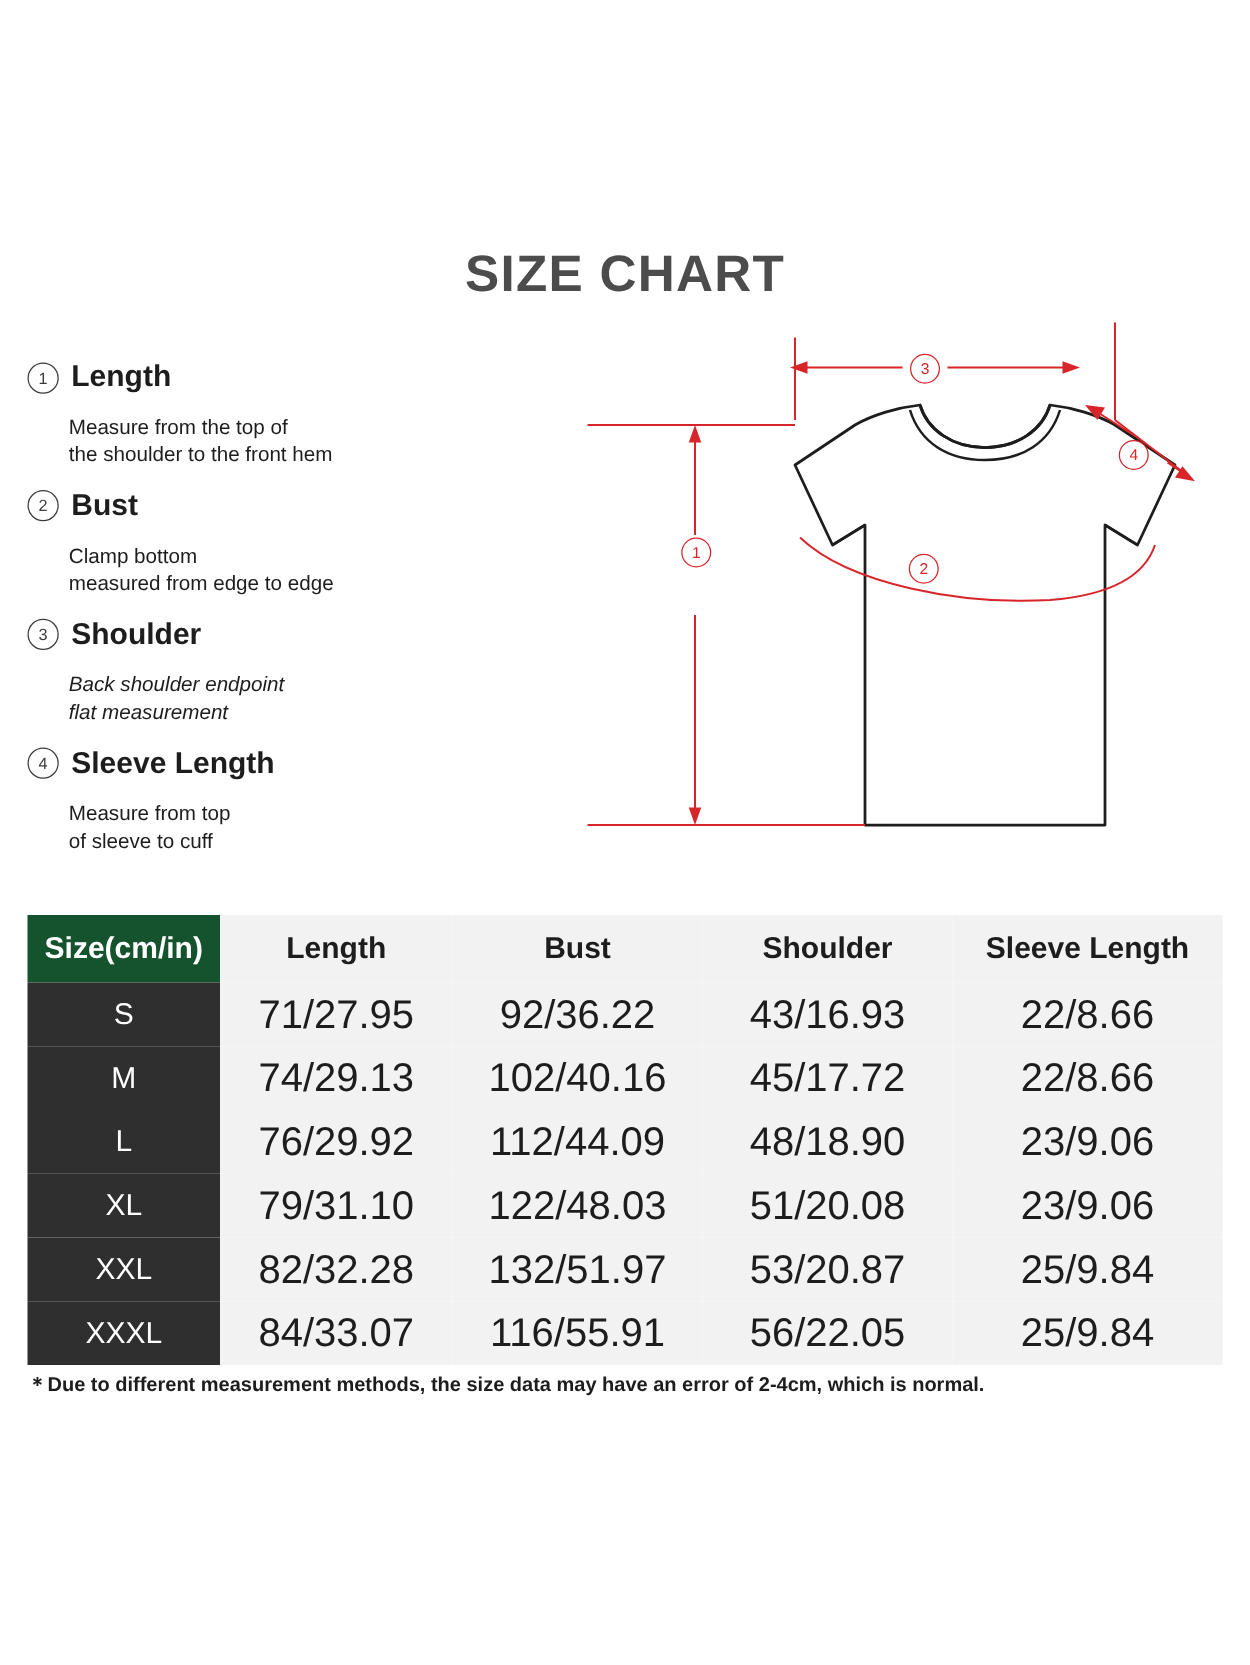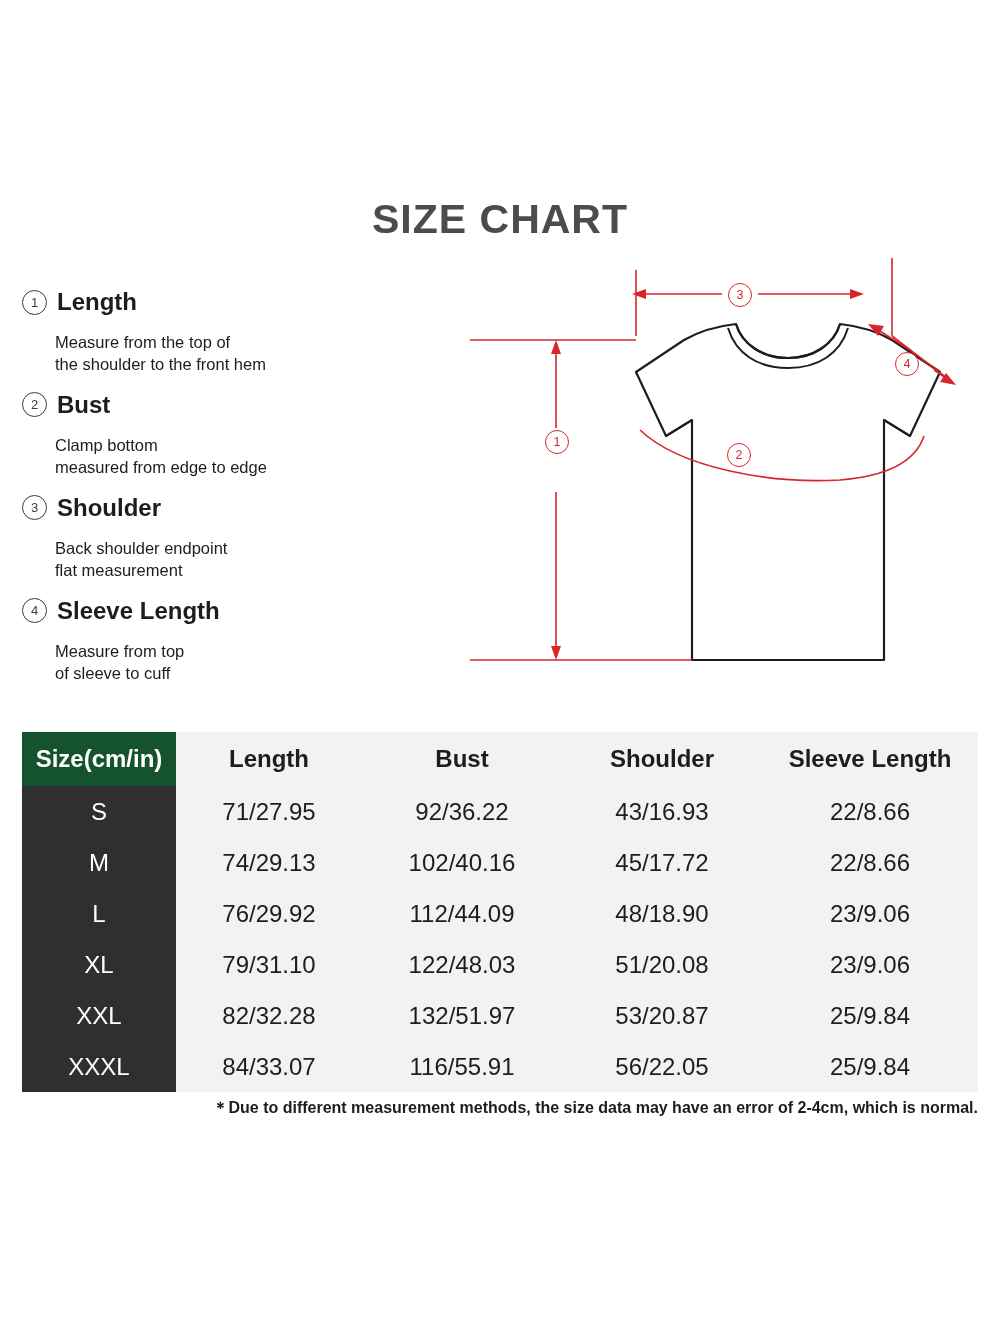--- a/index.html
+++ b/index.html
@@ -134,30 +134,30 @@
   .sizecell {
     background: #2f2f2f;
     color: #ffffff;
     font-size: 24px;
     text-align: center;
     vertical-align: middle;
   }
   .valcell {
     background: #f2f2f2;
     color: #1d1d1d;
-    font-size: 24px;
+    font-size: 32px;
     text-align: center;
     vertical-align: middle;
   }
   .note {
     position: absolute;
     left: 22px;
     top: 1098px;
     width: 956px;
-    text-align: right;
+    text-align: left;
     font-size: 16px;
     font-weight: bold;
     color: #1d1d1d;
   }
 </style>
 </head>
 <body>
 
 <div class="page">
 
@@ -181,21 +181,21 @@
       </div>
       <div class="legend-desc" style="white-space:pre-line;">Clamp bottom
 measured from edge to edge</div>
     </div>
 
     <div class="legend-item">
       <div class="legend-head">
         <span class="circ">3</span>
         <span class="legend-title">Shoulder</span>
       </div>
-      <div class="legend-desc" style="white-space:pre-line;">Back shoulder endpoint
+      <div class="legend-desc" style="white-space:pre-line;font-style:italic;">Back shoulder endpoint
 flat measurement</div>
     </div>
 
     <div class="legend-item">
       <div class="legend-head">
         <span class="circ">4</span>
         <span class="legend-title">Sleeve Length</span>
       </div>
       <div class="legend-desc" style="white-space:pre-line;">Measure from top
 of sleeve to cuff</div>

